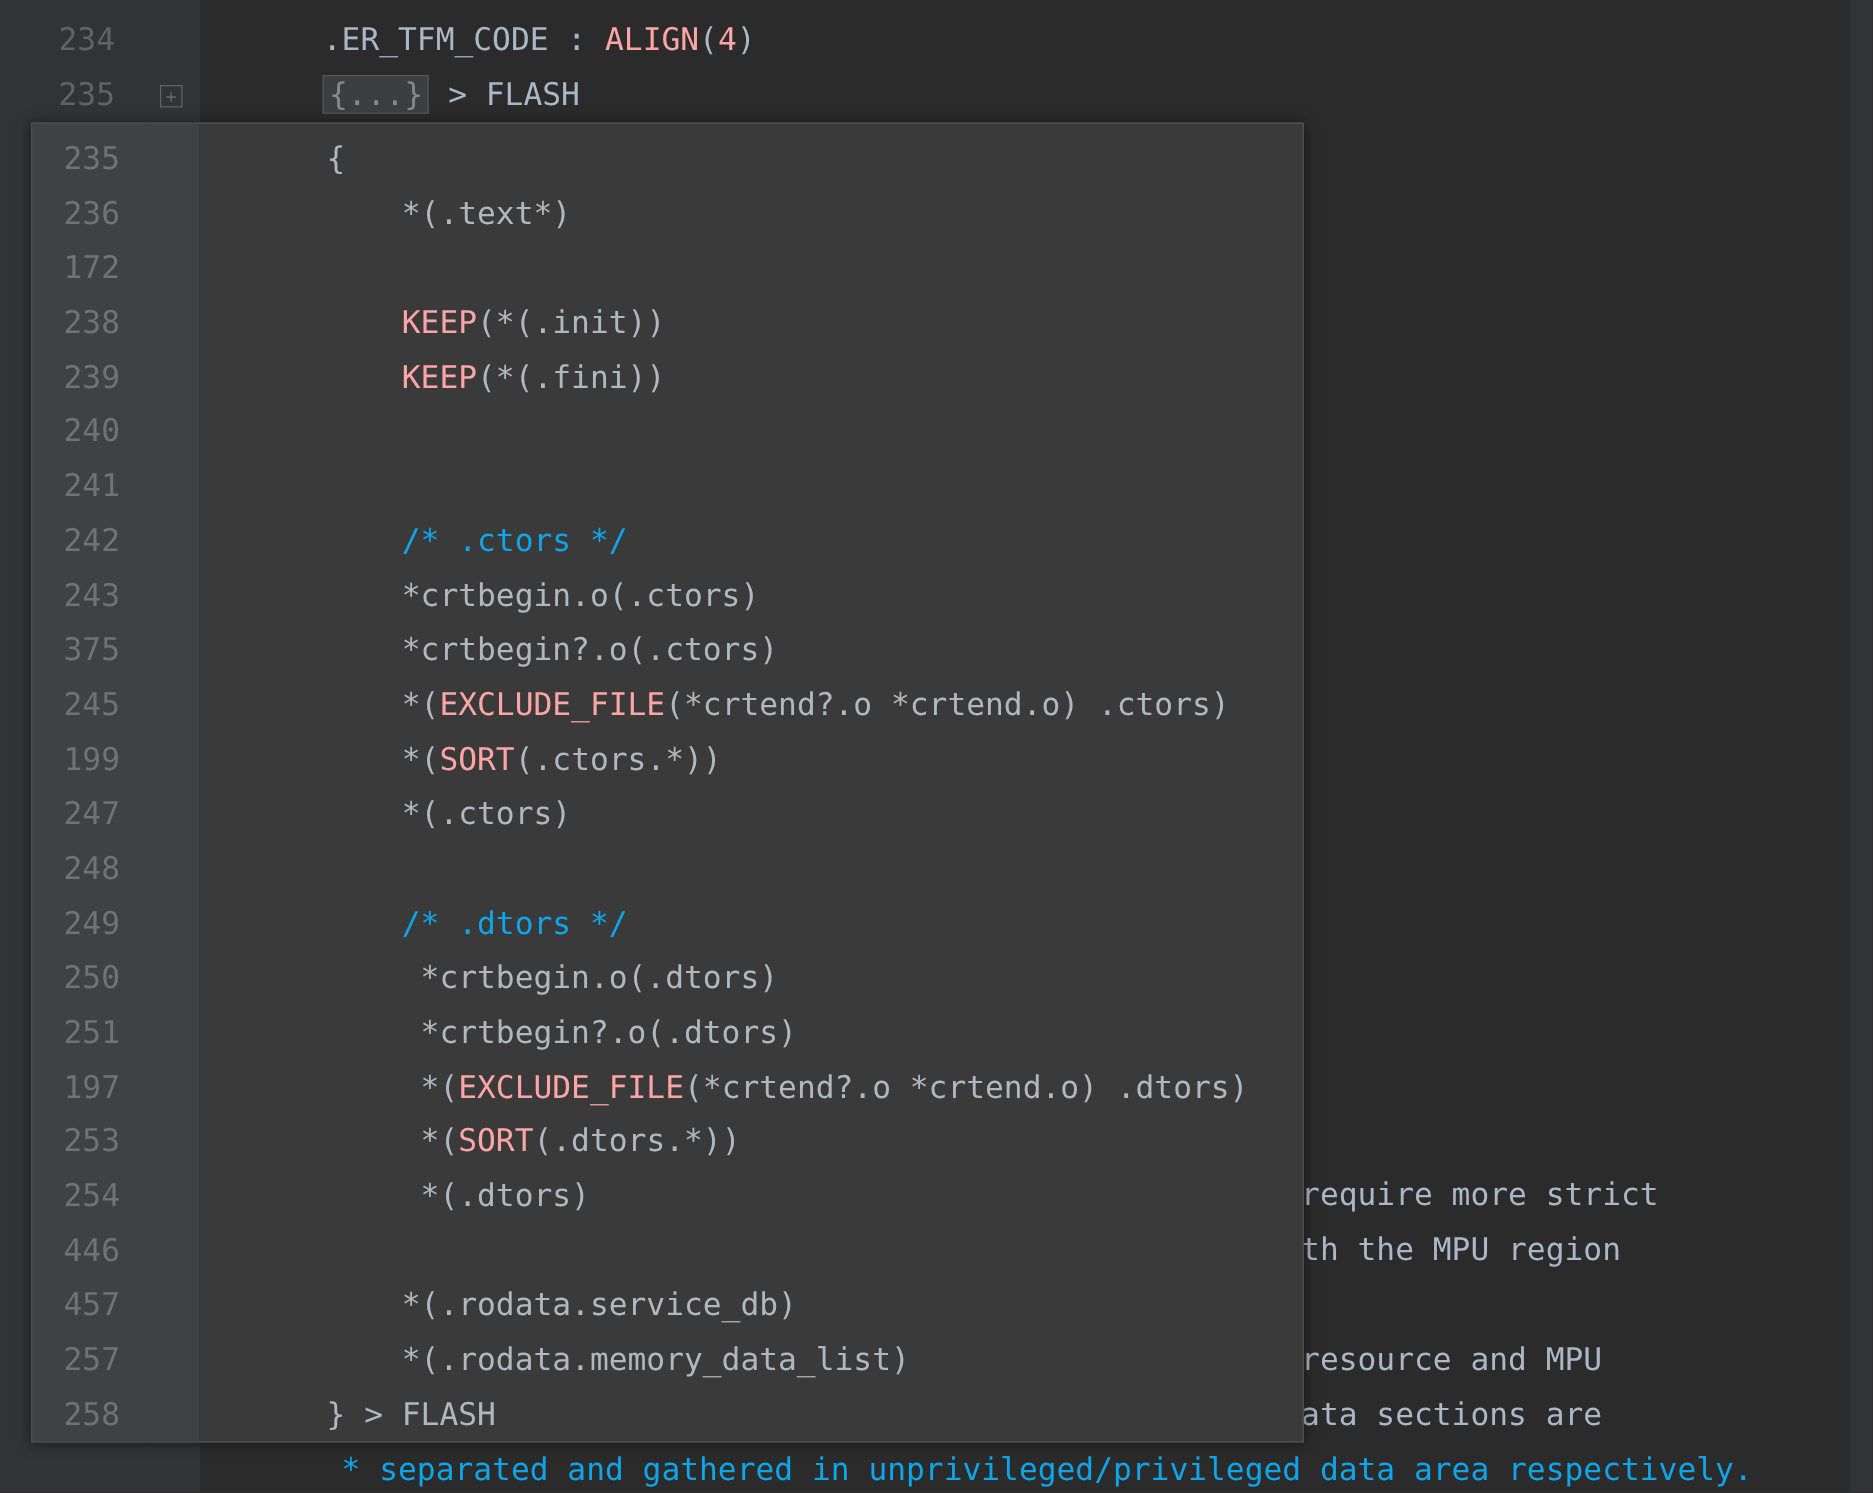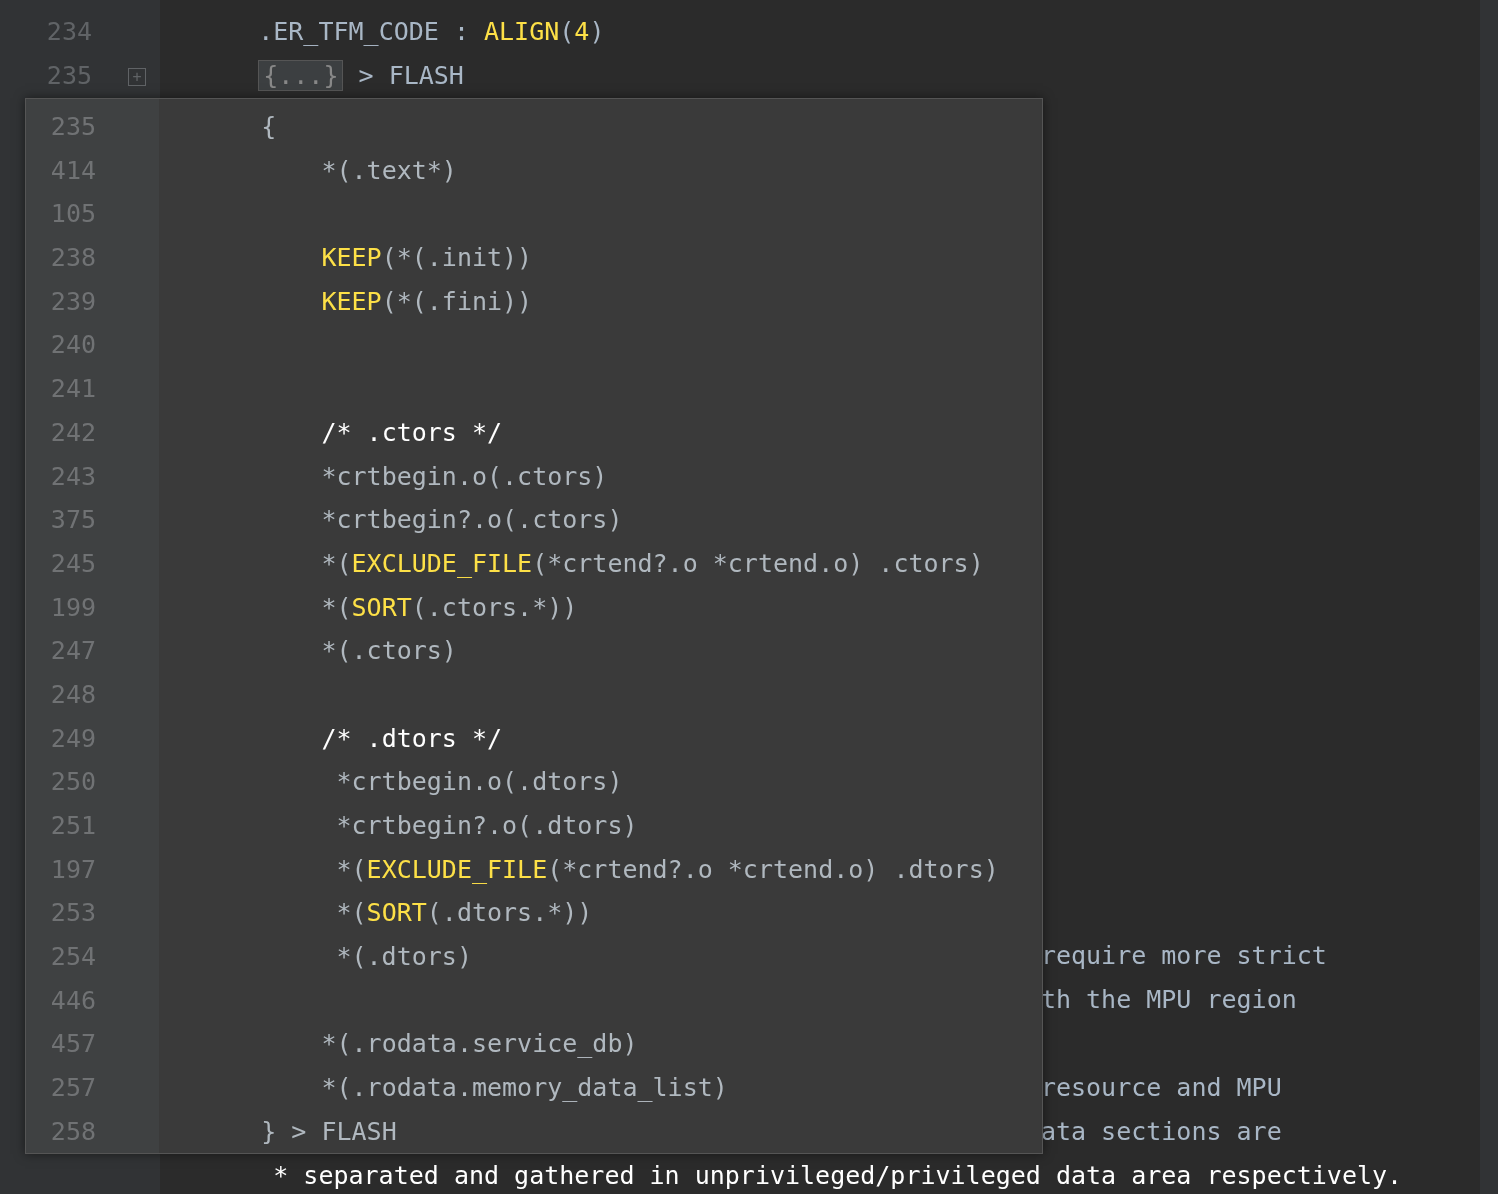--- a/index.html
+++ b/index.html
@@ -61,22 +61,22 @@
     padding-left: 38px;
     position: relative;
   }
   .code-line {
     height: 44px;
     line-height: 44px;
     white-space: pre;
     color: #a9b7c6;
     position: relative;
   }
-  .kw { color: #fde047; }
-  .cm { color: #ffffff; }
+  .kw { color: #fca5a5; }
+  .cm { color: #0ea5e9; }
   .fold-placeholder {
     border: 1px solid #555;
     background: #3c3f41;
     padding: 0 4px;
     color: #888;
   }
   
   .overlay {
     position: absolute;
     left: 25px;
@@ -215,22 +215,22 @@
       <div class="code-line"></div>
       <div class="code-line">                                                   <span>mory resource and MPU</span></div>
       <div class="code-line">                                                   <span>ged data sections are</span></div>
       <div class="code-line">     <span class="cm">* separated and gathered in unprivileged/privileged data area respectively.</span></div>
     </div>
   <div class="right-bar"></div>
 
   <div class="overlay">
     <div class="ov-gutter" id="ov-gutter">
         <div class="ov-gline">235</div>
-        <div class="ov-gline">414</div>
-        <div class="ov-gline">105</div>
+        <div class="ov-gline">236</div>
+        <div class="ov-gline">172</div>
         <div class="ov-gline">238</div>
         <div class="ov-gline">239</div>
         <div class="ov-gline">240</div>
         <div class="ov-gline">241</div>
         <div class="ov-gline">242</div>
         <div class="ov-gline">243</div>
         <div class="ov-gline">375</div>
         <div class="ov-gline">245</div>
         <div class="ov-gline">199</div>
         <div class="ov-gline">247</div>

